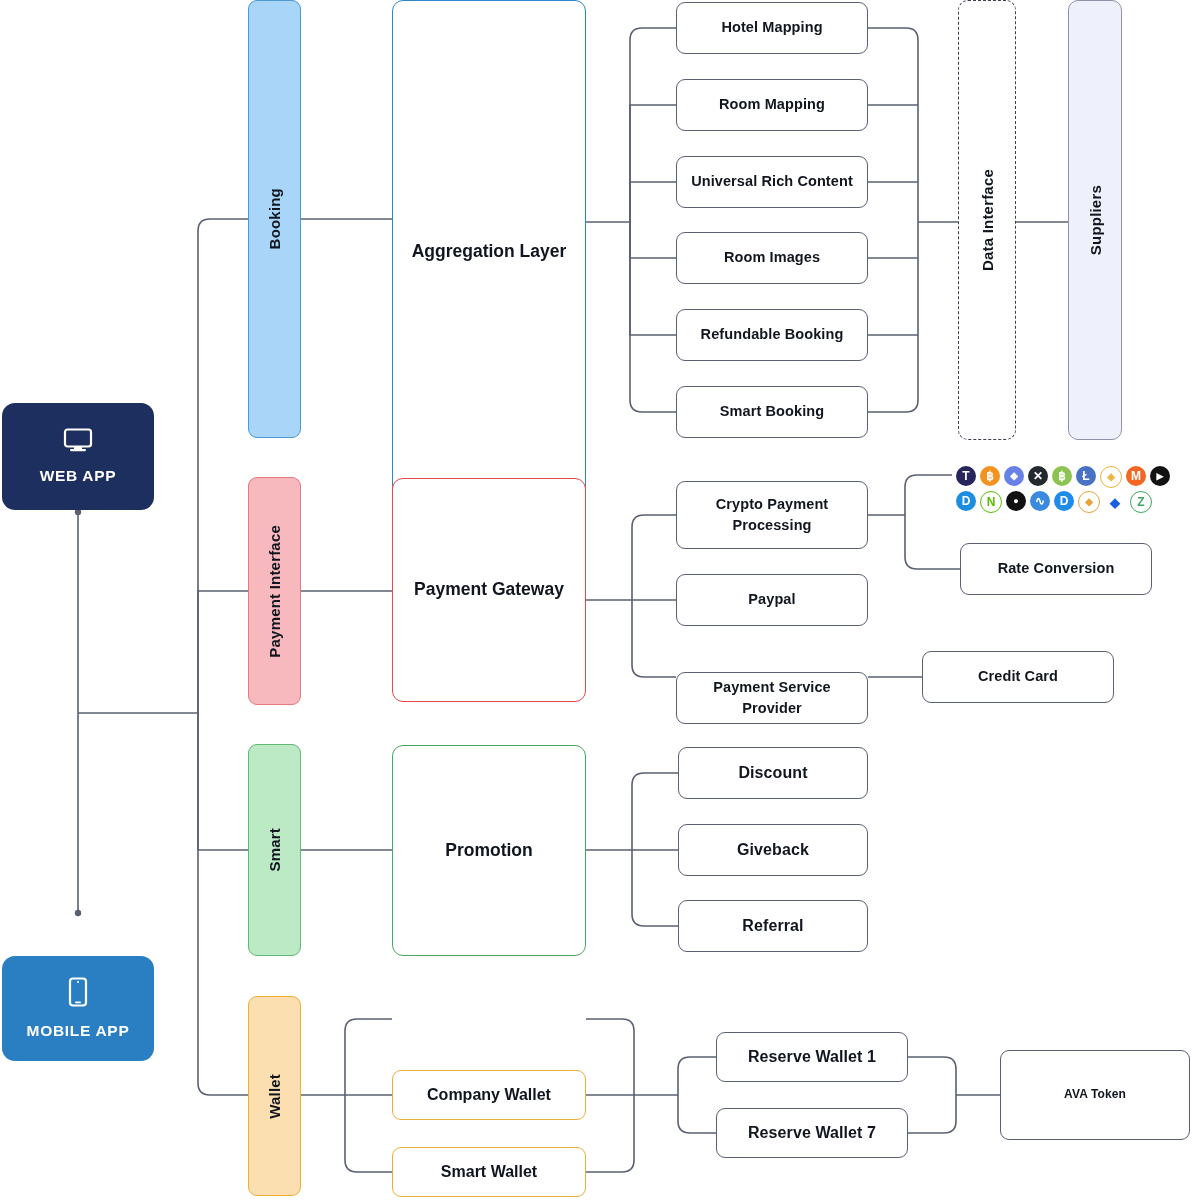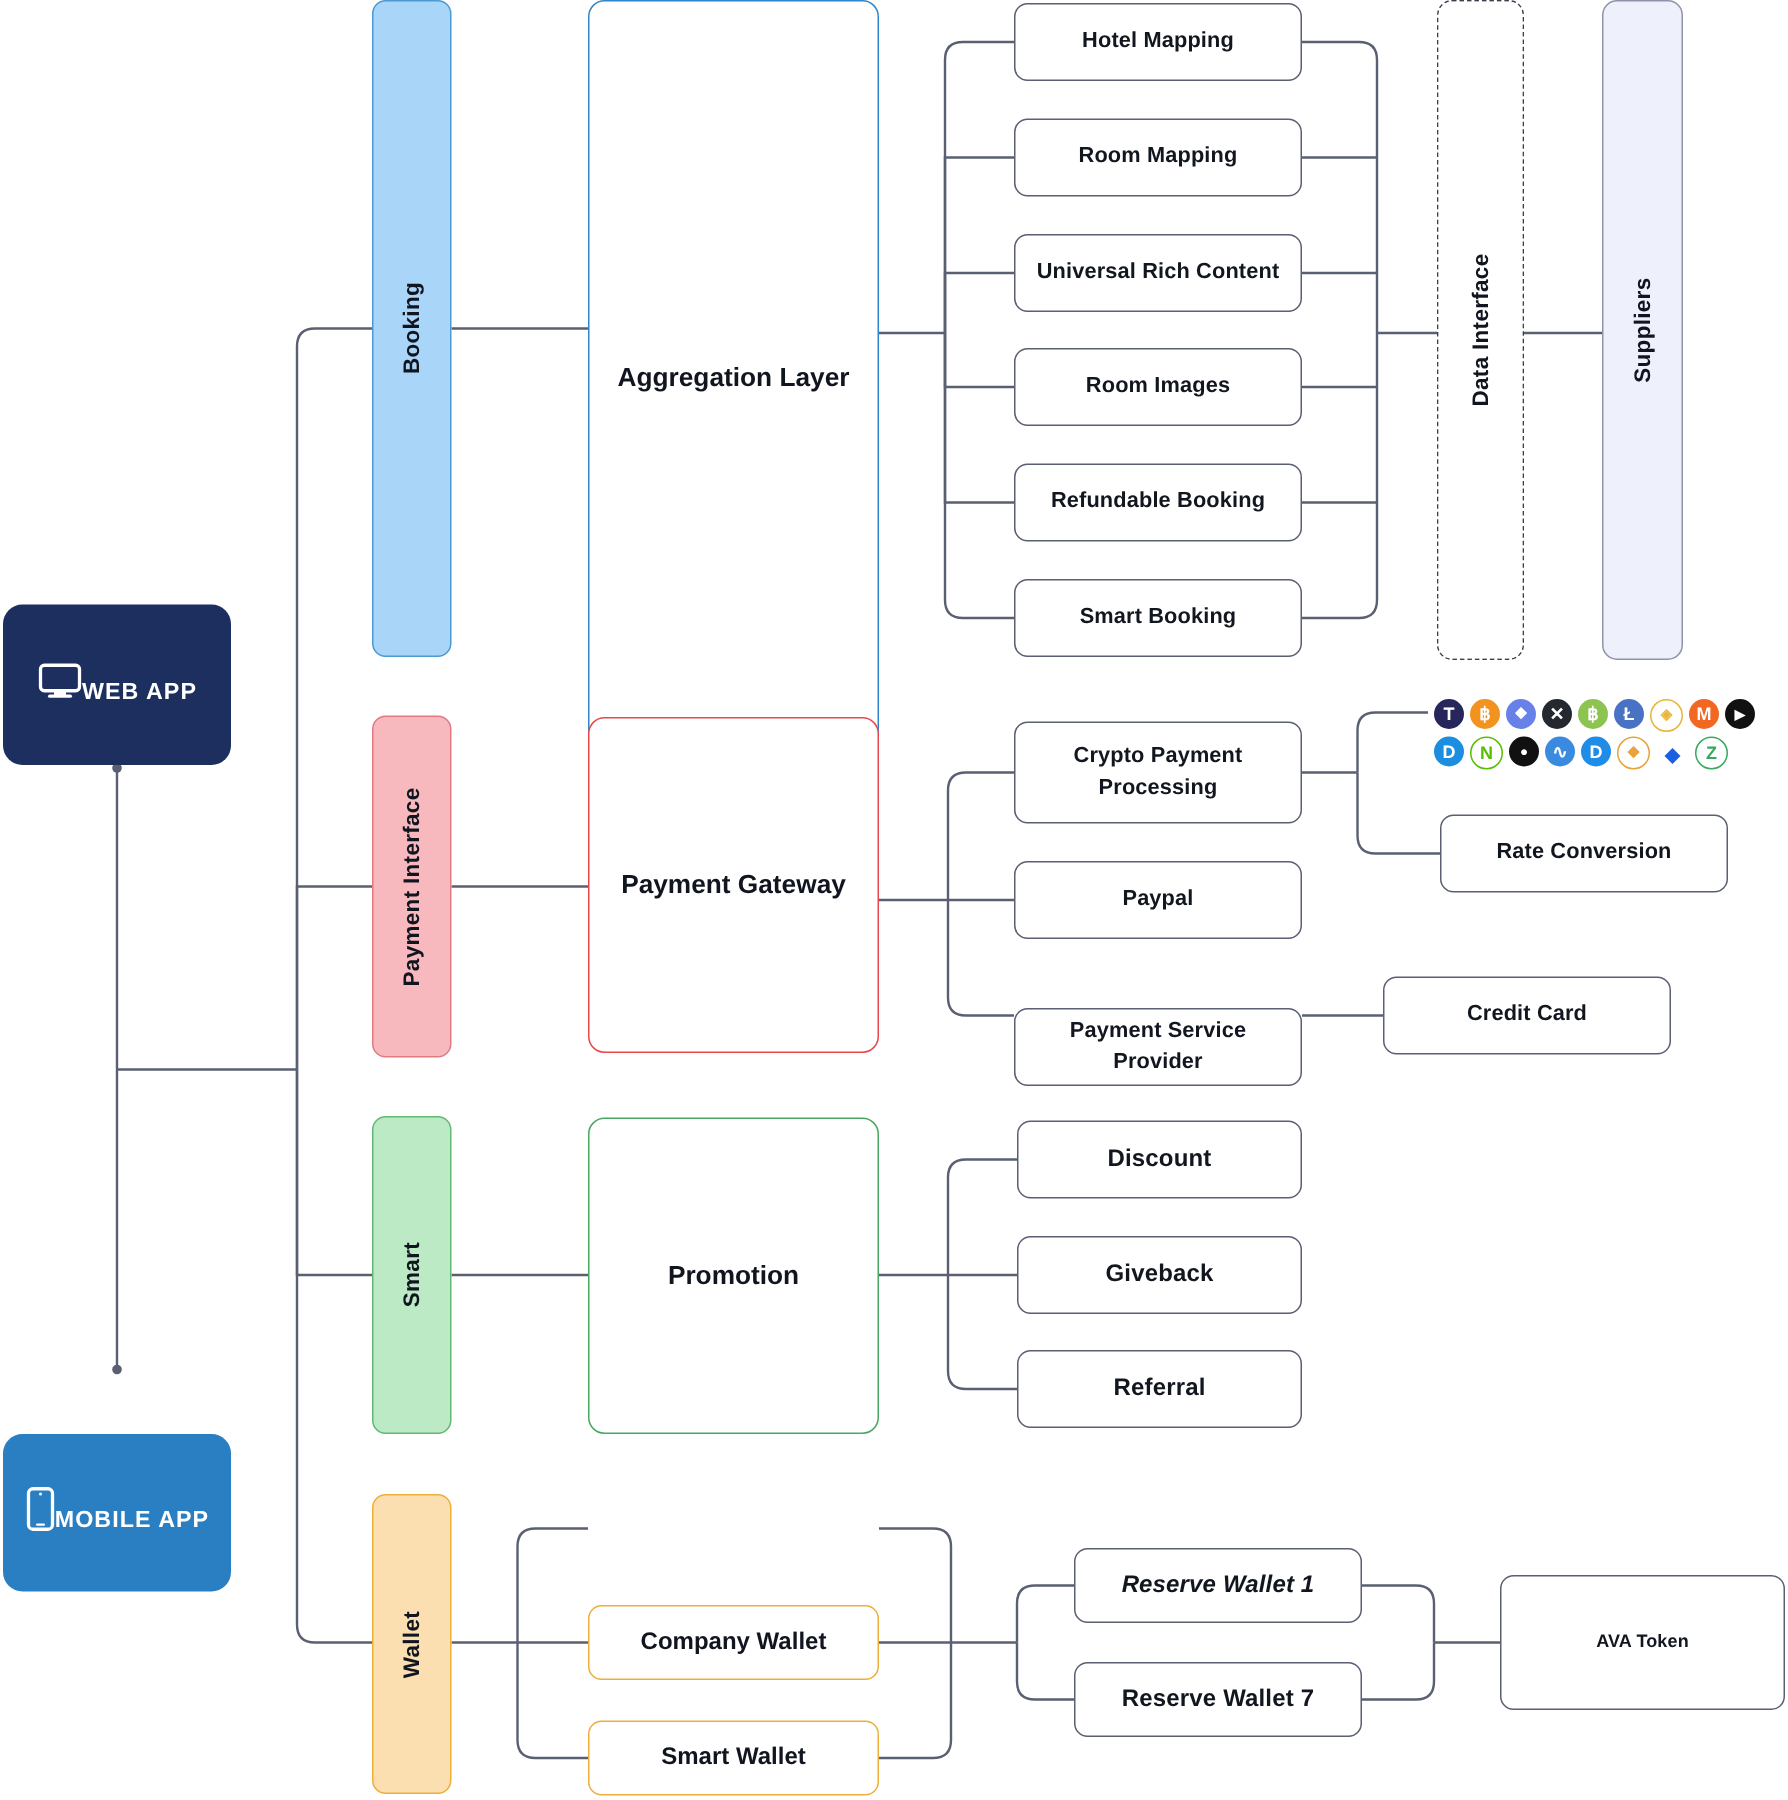--- a/index.html
+++ b/index.html
@@ -13,21 +13,21 @@
   .cat.payment{background:#f7b9bd;border-color:#e27a81;}
   .cat.smart{background:#bbeac5;border-color:#62b877;}
   .cat.wallet{background:#fcdfb0;border-color:#edae3c;}
   .hub{border-radius:11px;background:#fff;border:1.8px solid;font-size:17.5px;font-weight:600;line-height:1.55;color:#10151f;}
   .hub.blue{border-color:#2f86cb;}
   .hub.red{border-color:#e8484b;}
   .hub.green{border-color:#49a85f;}
   .dashed{border:1.8px dashed #3a3f4b;border-radius:10px;background:#fff;}
   .supplier{border:1.6px solid #8f93a8;border-radius:10px;background:#eef0fb;}
   .wbox{border:1.8px solid #edae3c;border-radius:9px;background:#fff;font-size:16px;font-weight:600;}
-  .appbox{border-radius:13px;display:flex;flex-direction:row;align-items:center;justify-content:center;color:#fff;}
+  .appbox{border-radius:13px;display:flex;flex-direction:column;align-items:center;justify-content:center;color:#fff;}
   .appbox.web{background:#1c2f5e;}
   .appbox.mob{background:#2a7fc3;}
   .applabel{font-size:15.5px;font-weight:700;letter-spacing:.7px;margin-top:11px;}
   .bigleaf{font-size:16px;}
   svg.wires{position:absolute;left:0;top:0;width:1192px;height:1200px;pointer-events:none;}
   svg.wires path,svg.wires line{fill:none;stroke:#5a6072;stroke-width:1.6;}
   .coins{position:absolute;display:flex;flex-direction:column;gap:3px;}
   .coinrow{display:flex;gap:4px;}
   .coin{width:20px;height:20px;border-radius:50%;display:flex;align-items:center;justify-content:center;font-size:12px;font-weight:700;color:#fff;line-height:1;}
   .coin.outline{background:#fff;border:1.4px solid currentColor;}
@@ -225,21 +225,21 @@
     <span>Referral</span>
   </div>
 
   <div class="node wbox" style="left:392px;top:1070px;width:194px;height:50px;">
     <span>Company Wallet</span>
   </div>
   <div class="node wbox" style="left:392px;top:1147px;width:194px;height:50px;">
     <span>Smart Wallet</span>
   </div>
 
-  <div class="node leaf bigleaf" style="left:716px;top:1032px;width:192px;height:50px;font-style:italic;">
+  <div class="node leaf bigleaf" style="left:716px;top:1032px;width:192px;height:50px;">
     <span>Reserve Wallet 1</span>
   </div>
   <div class="node leaf bigleaf" style="left:716px;top:1108px;width:192px;height:50px;">
     <span>Reserve Wallet 7</span>
   </div>
 
   <div class="node leaf" style="left:1000px;top:1050px;width:190px;height:90px;font-size:12px;font-weight:600;">
     <span>AVA Token</span>
   </div>
 

